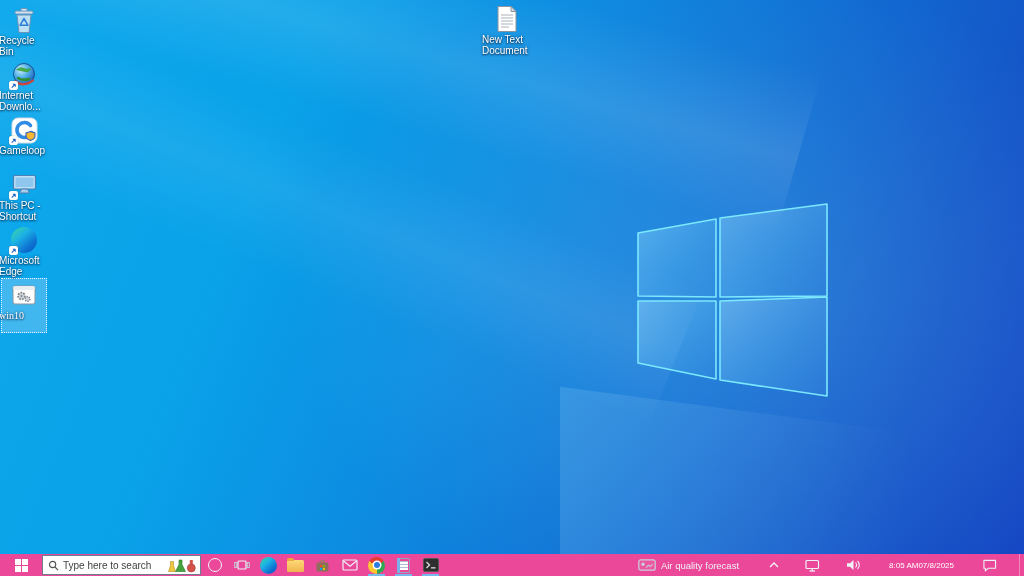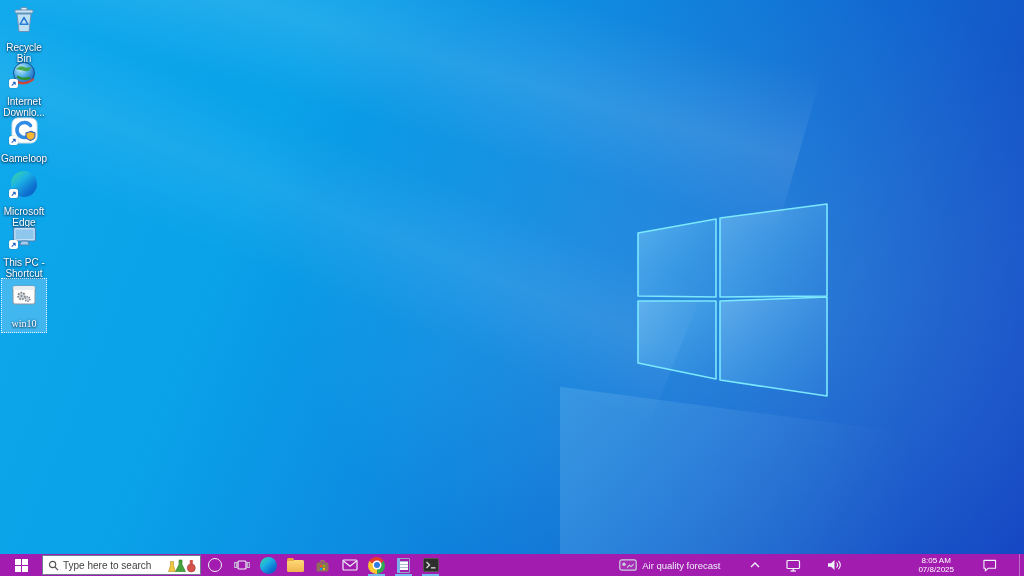--- a/index.html
+++ b/index.html
@@ -24,21 +24,21 @@
     background: linear-gradient(96deg, rgba(190,235,255,0.16), rgba(190,235,255,0) 75%);
     clip-path: polygon(0 18%, 100% 48%, 100% 100%, 0 100%); }
   .logo-svg { position:absolute; left:628px; top:198px; pointer-events:none; }
 
   
   .icon-col { position:absolute; left:1px; top:3px; width:46px; }
   .dicon { width:46px; height:55px; display:flex; flex-direction:column; align-items:center;
     padding-top:2px; cursor:default; border:1px dotted transparent; }
   .dicon.selected { background: rgba(165,215,250,0.35); border:1px dotted #e8f4ff;font-family:Liberation Serif, serif; }
   .dicon .art { position:relative; width:28px; height:28px; display:flex; align-items:center; justify-content:center; }
-  .dicon .lbl, .ntd .lbl { margin-top:9px; font-size:10px; line-height:11px; color:#fff; text-align:center;
+  .dicon .lbl, .ntd .lbl { margin-top:1px; font-size:10px; line-height:11px; color:#fff; text-align:left;
     text-shadow: 0 1px 2px rgba(5,25,60,0.85), 0 0 3px rgba(5,25,60,0.5); width:50px; word-wrap:break-word; }
   .badge { position:absolute; left:-1px; bottom:-1px; width:9px; height:9px; background:#fff;
     border-radius:2px; box-shadow:0 0 1px rgba(0,0,0,0.6); display:flex; align-items:center; justify-content:center; }
   .ntd { position:absolute; left:480px; top:5px; width:54px; display:flex; flex-direction:column; align-items:center; }
 
   .chrome-ball { width:26px; height:26px; border-radius:50%; position:relative;
     background: conic-gradient(from -60deg, #e23d2e 0deg 120deg, #2da94f 120deg 240deg, #fdc630 240deg 360deg); }
   .chrome-ball::before { content:""; position:absolute; left:50%; top:50%; width:13px; height:13px;
     transform:translate(-50%,-50%); background:#fff; border-radius:50%; }
   .chrome-ball::after { content:""; position:absolute; left:50%; top:50%; width:9px; height:9px;
@@ -46,21 +46,21 @@
   .chrome-ball.small { width:17px; height:17px; }
   .chrome-ball.small::before { width:9px; height:9px; }
   .chrome-ball.small::after { width:6px; height:6px; }
 
   .edge-ball { width:26px; height:26px; border-radius:50%;
     background: linear-gradient(138deg, #3bd3a2 4%, #1cb2e5 38%, #0d72d2 72%, #0a55bc 100%); }
   .edge-ball.small { width:17px; height:17px; }
 
   
   .taskbar { position:absolute; left:0; bottom:0; width:1024px; height:22px;
-    background:#a21caf; display:flex; align-items:stretch; z-index:5; }
+    background:#ec4899; display:flex; align-items:stretch; z-index:5; }
   .tb-btn { position:relative; width:27px; display:flex; align-items:center; justify-content:center;
     background:transparent; border:none; cursor:pointer; flex:0 0 auto; }
   .tb-btn.start { width:42px; }
   .tb-btn.running::after { content:""; position:absolute; left:5px; right:5px; bottom:0;
     height:2px; background:#76b9ed; }
   .searchbox { width:159px; height:20px; margin-top:1px; background:#fff; border:1px solid #6e7e8e;
     display:flex; align-items:center; padding:0 3px 0 5px; flex:0 0 auto; }
   .searchbox input { flex:1 1 auto; min-width:0; border:none; outline:none; font-size:10px;
     color:#444; font-family:"Liberation Sans", sans-serif; background:transparent; }
   .searchbox input::placeholder { color:#3f3f3f; opacity:1; }
@@ -76,22 +76,22 @@
     background:#7ab1e8; border-radius:1px 0 0 1px; }
   .cmd-ico { width:16px; height:14px; background:#2e2e2e; border:1px solid #555; border-radius:2px;
     display:flex; align-items:center; justify-content:center; }
 
   .tray { margin-left:auto; display:flex; align-items:center; gap:18px; padding-right:0; }
   .tray-item { display:flex; align-items:center; justify-content:center; height:22px;
     background:transparent; border:none; cursor:pointer; color:#e8eef5; }
   .widget { gap:5px; padding:0 8px 0 6px; display:flex; align-items:center; }
   .widget-label { font-size:9.5px; color:#eef3f8; white-space:nowrap; }
   .tray-ico { padding:0 4px; }
-  .clock { flex-direction:column; line-height:9px; font-size:8px; color:#fff; text-align:center;
-    padding:0 6px; display:flex; justify-content:center;margin-left:48px; }
+  .clock { flex-direction:row; line-height:9px; font-size:8px; color:#fff; text-align:center;
+    padding:0 6px; display:flex; justify-content:center; }
   .show-desktop { width:5px; border-left:1px solid rgba(255,255,255,0.35); height:22px; }
 </style>
 </head>
 <body>
 
 <div class="desktop">
   <div class="beam beam-a"></div>
   <div class="beam beam-b"></div>
   <div class="beam floor-glow"></div>
 
@@ -162,60 +162,76 @@
           <svg width="7" height="7" viewBox="0 0 8 8">
               <path d="M2 6.5 L6 2.5 M6 2.5 H3.2 M6 2.5 V5.3" stroke="#1e62c8" stroke-width="1.2" fill="none"></path>
             </svg>
         </span>
       </div>
       <div class="lbl">Gameloop</div>
     </div>
 
     <div class="dicon">
       <div class="art">
+        <svg width="27" height="22" viewBox="0 0 27 22">
+          <rect x="2.5" y="1.5" width="22" height="13.5" rx="1.5" fill="#bfe0f7" stroke="#4a80b4" stroke-width="1.2"></rect>
+          <rect x="4.5" y="3.5" width="18" height="9.5" fill="#8ec6ee"></rect>
+          <path d="M10.5 15 h6 l2 4 h-10 z" fill="#a6cdec" stroke="#4a80b4" stroke-width="1"></path>
+        </svg>
+        <span class="badge">
+          <svg width="7" height="7" viewBox="0 0 8 8">
+              <path d="M2 6.5 L6 2.5 M6 2.5 H3.2 M6 2.5 V5.3" stroke="#1e62c8" stroke-width="1.2" fill="none"></path>
+            </svg>
+        </span>
+      </div>
+      <div class="lbl">This PC - Shortcut</div>
+    </div>
+
+    <div class="dicon">
+      <div class="art">
         <div class="edge-ball"></div>
         <span class="badge">
           <svg width="7" height="7" viewBox="0 0 8 8">
               <path d="M2 6.5 L6 2.5 M6 2.5 H3.2 M6 2.5 V5.3" stroke="#1e62c8" stroke-width="1.2" fill="none"></path>
             </svg>
         </span>
       </div>
       <div class="lbl">Microsoft Edge</div>
     </div>
 
-    <div class="dicon">
-      <div class="art">
-        <svg width="27" height="22" viewBox="0 0 27 22">
-          <rect x="2.5" y="1.5" width="22" height="13.5" rx="1.5" fill="#bfe0f7" stroke="#4a80b4" stroke-width="1.2"></rect>
-          <rect x="4.5" y="3.5" width="18" height="9.5" fill="#8ec6ee"></rect>
-          <path d="M10.5 15 h6 l2 4 h-10 z" fill="#a6cdec" stroke="#4a80b4" stroke-width="1"></path>
-        </svg>
-        <span class="badge">
-          <svg width="7" height="7" viewBox="0 0 8 8">
-              <path d="M2 6.5 L6 2.5 M6 2.5 H3.2 M6 2.5 V5.3" stroke="#1e62c8" stroke-width="1.2" fill="none"></path>
-            </svg>
-        </span>
-      </div>
-      <div class="lbl">This PC - Shortcut</div>
-    </div>
-
     <div class="dicon selected">
       <div class="art">
         <svg width="24" height="20" viewBox="0 0 24 20">
           <rect x="1" y="1" width="22" height="18" rx="2" fill="#fdfdfd" stroke="#8a949e" stroke-width="1"></rect>
           <rect x="1" y="1" width="22" height="4" rx="2" fill="#e8edf2"></rect>
           <circle cx="9.5" cy="11" r="3.4" fill="#cfd4d9" stroke="#7d858d" stroke-width="1.7" stroke-dasharray="1.7 1.2"></circle>
           <circle cx="9.5" cy="11" r="1" fill="#7d858d"></circle>
           <circle cx="15.5" cy="14" r="2.4" fill="#cfd4d9" stroke="#7d858d" stroke-width="1.4" stroke-dasharray="1.3 1"></circle>
         </svg>
       </div>
       <div class="lbl">win10</div>
     </div>
   </div>
 
+  <div class="ntd">
+    <div class="art" style="position:relative;width:24px;height:28px;">
+      <svg width="24" height="28" viewBox="0 0 24 28">
+        <path d="M3 1.5 H16 L21 6.5 V26.5 H3 Z" fill="#fff" stroke="#8a949e" stroke-width="1"></path>
+        <path d="M16 1.5 V6.5 H21 Z" fill="#d8dee4" stroke="#8a949e" stroke-width="1"></path>
+        <g stroke="#aab3bb" stroke-width="1">
+          <line x1="6" y1="10" x2="18" y2="10"></line>
+            <line x1="6" y1="13" x2="18" y2="13"></line>
+          <line x1="6" y1="16" x2="18" y2="16"></line>
+            <line x1="6" y1="19" x2="18" y2="19"></line>
+          <line x1="6" y1="22" x2="14" y2="22"></line>
+        </g>
+      </svg>
+    </div>
+    <div class="lbl">New Text Document</div>
+  </div>
 </div>
 
 <div class="taskbar">
 
   <button class="tb-btn start">
     <svg width="13" height="13" viewBox="0 0 13 13">
       <rect x="0" y="0" width="6" height="6" fill="#fff"></rect>
         <rect x="7" y="0" width="6" height="6" fill="#fff"></rect>
       <rect x="0" y="7" width="6" height="6" fill="#fff"></rect>
         <rect x="7" y="7" width="6" height="6" fill="#fff"></rect>

